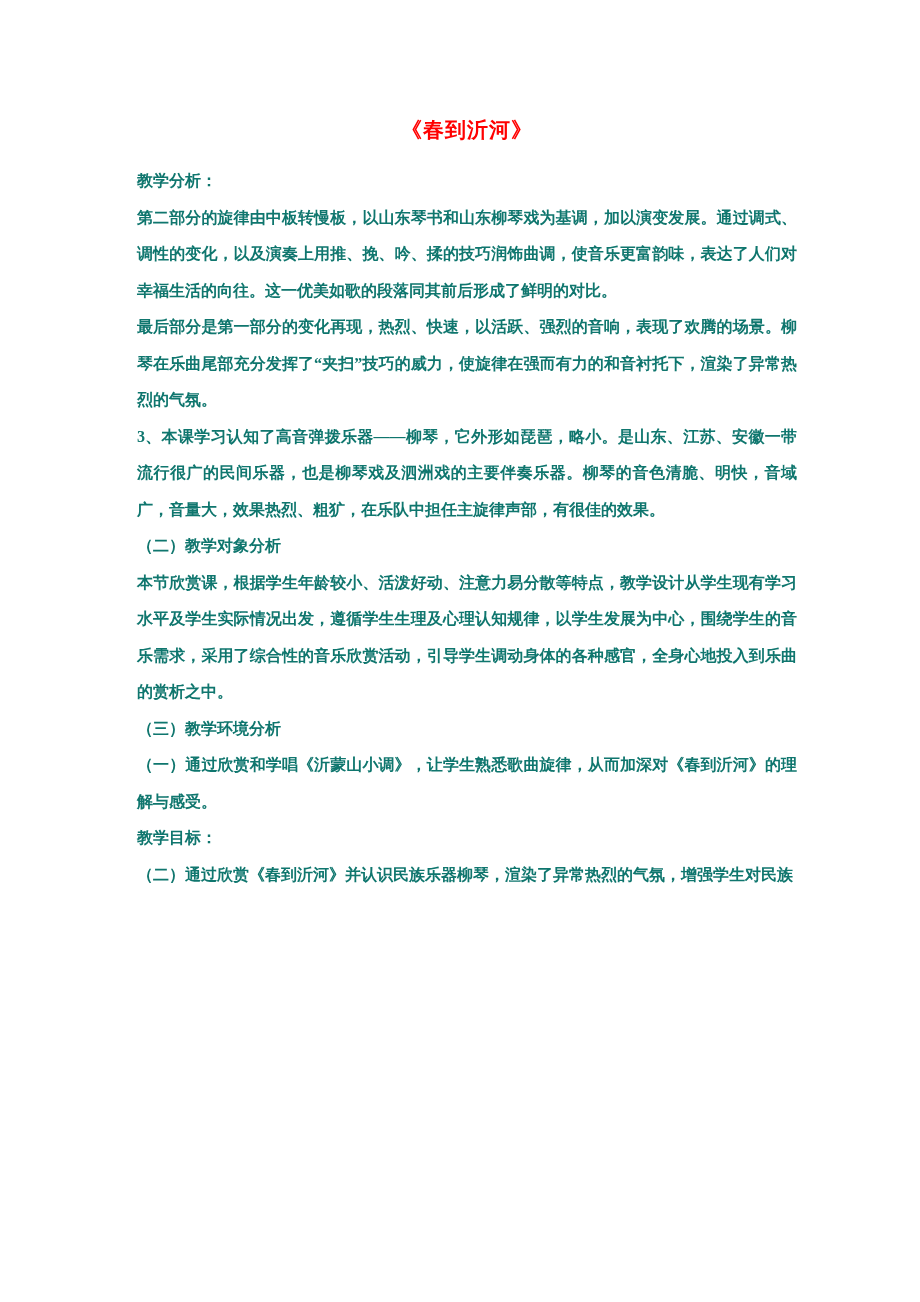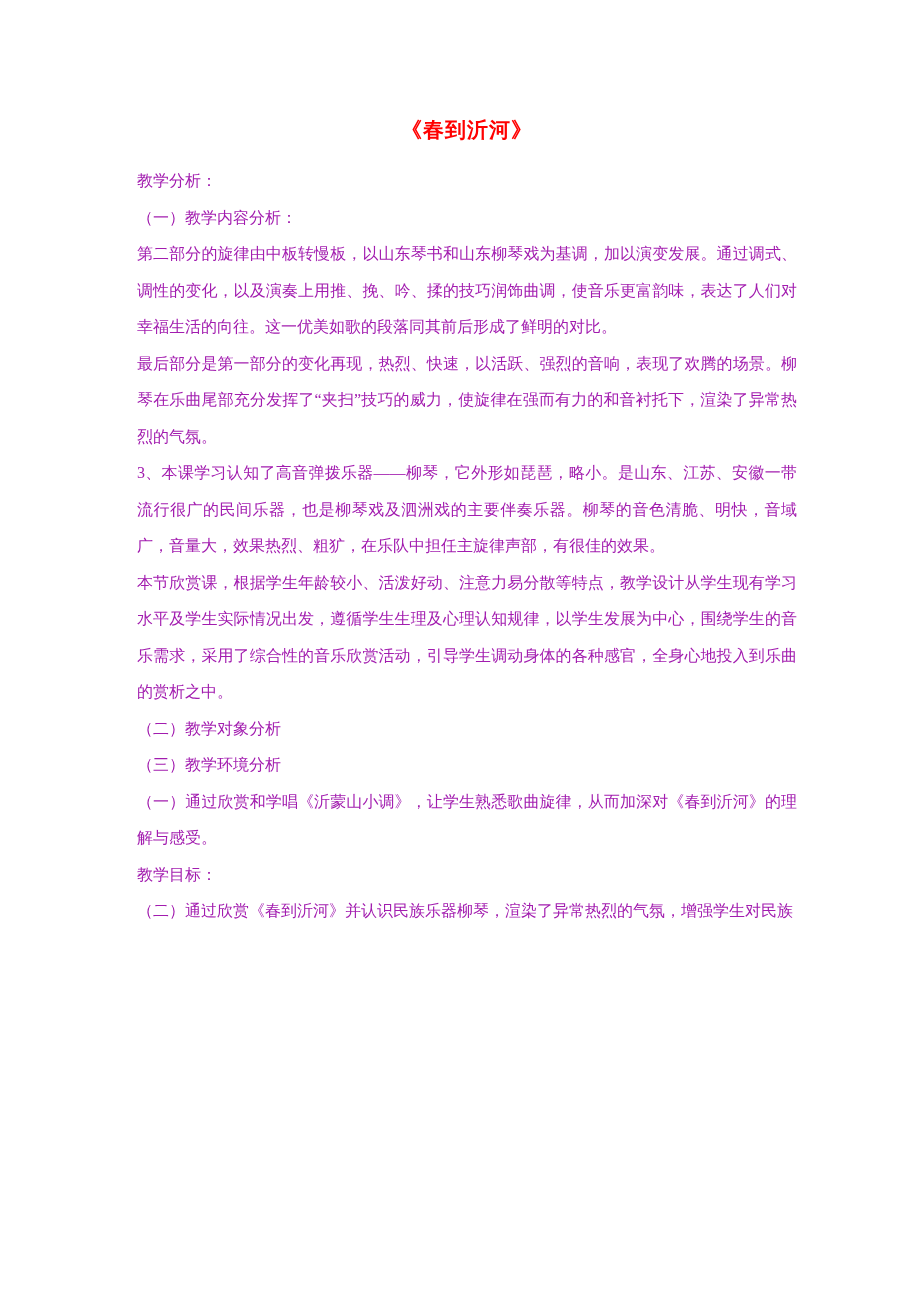--- a/index.html
+++ b/index.html
@@ -45,27 +45,26 @@
     margin-top: 14px;
   }
 </style>
 </head>
 <body>
 
 <div class="page">
 
   <h1 class="doc-title" style="color: rgb(255, 0, 0);">《春到沂河》</h1>
 
-  <div class="doc-body" style="color: #a21caf;">
+  <div class="doc-body" style="color: #0f766e; font-weight: bold;">
     <p>教学分析：</p>
-    <p>（一）教学内容分析：</p>
     <p>第二部分的旋律由中板转慢板，以山东琴书和山东柳琴戏为基调，加以演变发展。通过调式、调性的变化，以及演奏上用推、挽、吟、揉的技巧润饰曲调，使音乐更富韵味，表达了人们对幸福生活的向往。这一优美如歌的段落同其前后形成了鲜明的对比。</p>
     <p>最后部分是第一部分的变化再现，热烈、快速，以活跃、强烈的音响，表现了欢腾的场景。柳琴在乐曲尾部充分发挥了“夹扫”技巧的威力，使旋律在强而有力的和音衬托下，渲染了异常热烈的气氛。</p>
     <p>3、本课学习认知了高音弹拨乐器——柳琴，它外形如琵琶，略小。是山东、江苏、安徽一带流行很广的民间乐器，也是柳琴戏及泗洲戏的主要伴奏乐器。柳琴的音色清脆、明快，音域广，音量大，效果热烈、粗犷，在乐队中担任主旋律声部，有很佳的效果。</p>
+    <p>（二）教学对象分析</p>
     <p>本节欣赏课，根据学生年龄较小、活泼好动、注意力易分散等特点，教学设计从学生现有学习水平及学生实际情况出发，遵循学生生理及心理认知规律，以学生发展为中心，围绕学生的音乐需求，采用了综合性的音乐欣赏活动，引导学生调动身体的各种感官，全身心地投入到乐曲的赏析之中。</p>
-    <p>（二）教学对象分析</p>
     <p>（三）教学环境分析</p>
     <p>（一）通过欣赏和学唱《沂蒙山小调》，让学生熟悉歌曲旋律，从而加深对《春到沂河》的理解与感受。</p>
     <p>教学目标：</p>
     <p>（二）通过欣赏《春到沂河》并认识民族乐器柳琴，渲染了异常热烈的气氛，增强学生对民族</p>
   </div>
 
 </div>
 
 </body></html>

